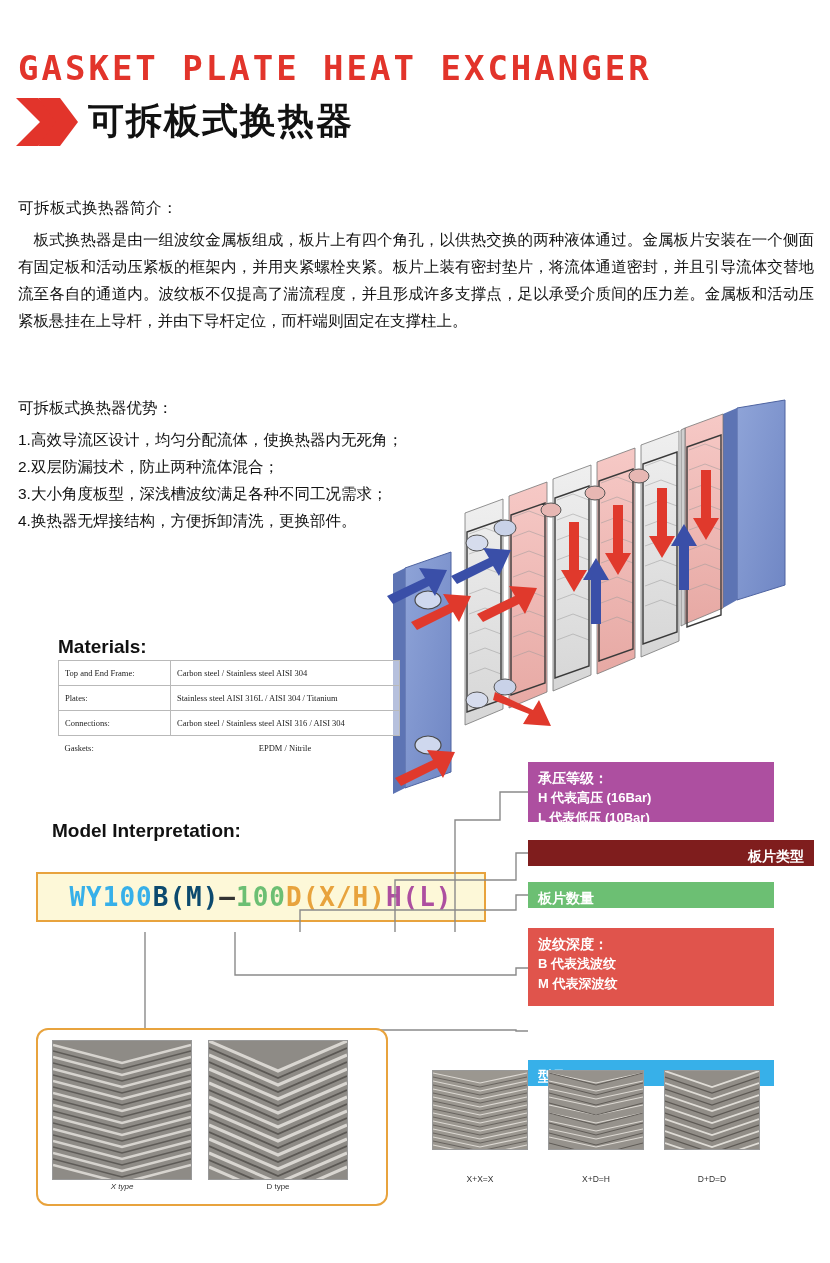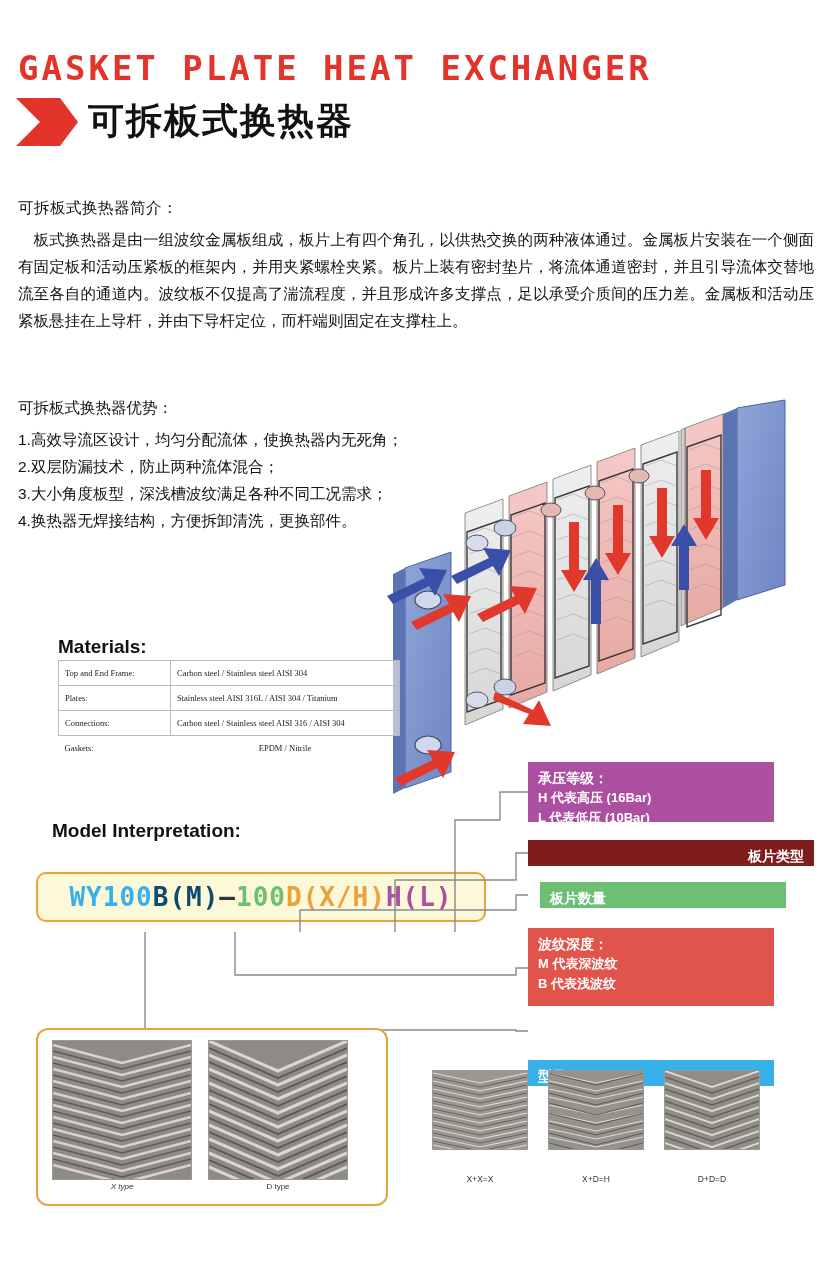--- a/index.html
+++ b/index.html
@@ -72,40 +72,40 @@
   .materials-table tr.no-border td { border:none; background:transparent; }
   .materials-table tr.no-border td.v { text-align:center; }
 
   
   .model-head {
     position:absolute; left:52px; top:820px;
     font-size:19px; font-weight:bold; color:#111;
   }
   .model-box {
     position:absolute; left:36px; top:872px; width:450px; height:50px;
-    background:#fdf8d8; border:2px solid #e8a33d; border-radius:10px;
+    background:#fdf8d8; border:2px solid #e8a33d; border-radius:0;
     display:flex; align-items:center; justify-content:center;
     font-family:"DejaVu Sans Mono", monospace;
     font-size:26px; font-weight:bold; letter-spacing:1px;
   }
   .model-box span { padding:0 0px; }
 
   
   .connectors { position:absolute; left:0; top:760px; width:830px; height:300px; }
 
   
   .legend-box {
     position:absolute; color:#fff; padding:6px 10px;
     font-size:14px; line-height:20px; font-weight:bold;
   }
   .legend-box .sub { font-weight:bold; font-size:13px; }
 
   .lb1 { left:528px; top:762px; width:246px; height:60px; background:#ad4fa0; }
   .lb2 { left:528px; top:840px; width:286px; height:26px; background:#7f1d1d;text-align:right; }
-  .lb3 { left:528px; top:882px; width:246px; height:26px; background:#6cbf73;margin-left:12px; }
+  .lb3 { left:528px; top:882px; width:246px; height:26px; background:#6cbf73; }
   .lb4 { left:528px; top:928px; width:246px; height:78px; background:#e0544c; }
   .lb5 { left:528px; top:1018px; width:246px; height:26px; background:#37b0e9;margin-top:42px; }
 
   
   .photo-panel {
     position:absolute; left:36px; top:1028px; width:352px; height:178px;
     background:#fff; border:2px solid #e8a33d; border-radius:12px;
   }
   .ph { position:absolute; top:10px; width:140px; height:140px; border:1px solid #999; overflow:hidden; }
   .ph1 { left:14px; }
@@ -352,22 +352,22 @@
 <div class="legend-box lb2">
   <div>板片类型</div>
 </div>
 
 <div class="legend-box lb3">
   <div>板片数量</div>
 </div>
 
 <div class="legend-box lb4">
   <div>波纹深度：</div>
+  <div class="sub">B 代表浅波纹</div>
   <div class="sub">M 代表深波纹</div>
-  <div class="sub">B 代表浅波纹</div>
 </div>
 
 <div class="legend-box lb5">
   <div>型号</div>
 </div>
 
 <div class="photo-panel">
   <div class="ph ph1">
     <svg width="138" height="138" viewBox="0 0 138 138">
       <rect width="138" height="138" fill="#8e8b86"></rect>

